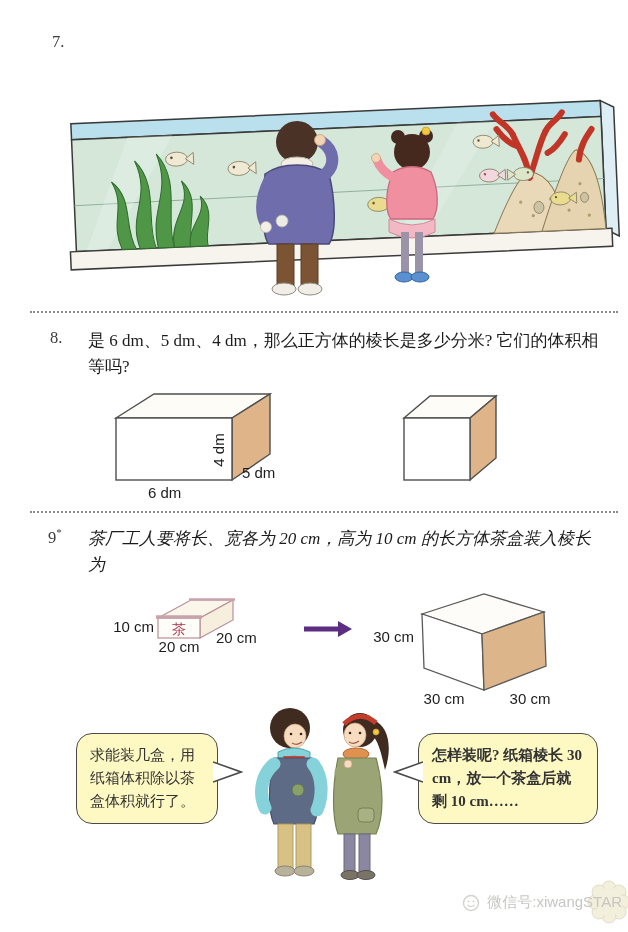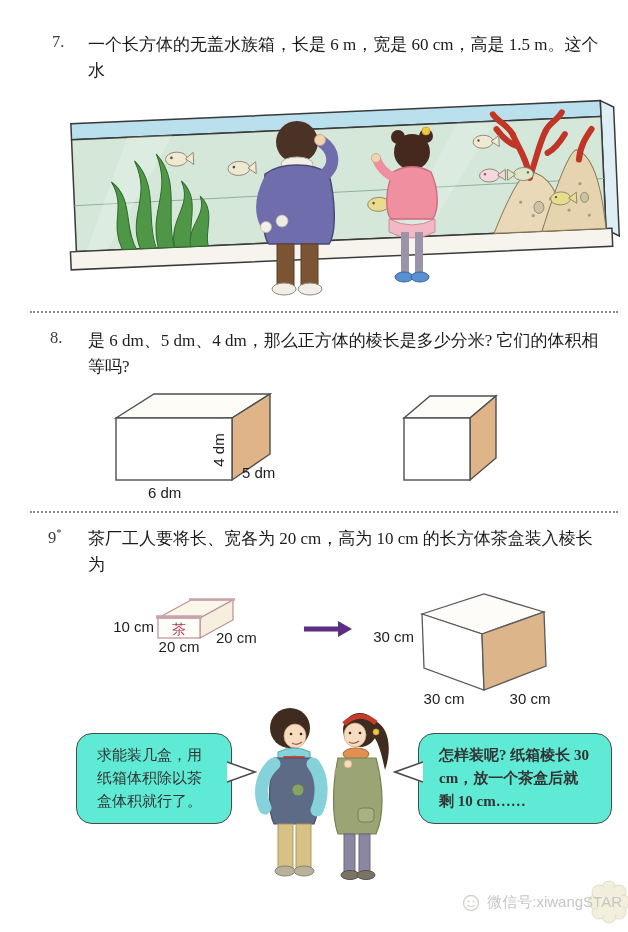--- a/index.html
+++ b/index.html
@@ -11,22 +11,22 @@
   .prob-num{position:absolute;font-size:16.5px;color:#3d3d3d;}
   .prob-text{position:absolute;left:88px;width:518px;font-size:17px;line-height:26px;color:#1c1c1c;}
   .prob-text .ln{display:block;}
   sup.star{font-size:11px;}
   
   .dotsep{position:absolute;left:30px;right:10px;height:0;border-top:2px dotted #8c8c8c;}
   
   .fig{position:absolute;}
   
   .bubble{
-    position:absolute;background:#5eead4;border:1.6px solid #4a4a4a;border-radius:16px;
-    padding:10px 20px;font-size:15px;line-height:23px;color:#333;z-index:2;
+    position:absolute;background:#fef9c3;border:1.6px solid #4a4a4a;border-radius:16px;
+    padding:10px 13px;font-size:15px;line-height:23px;color:#333;z-index:2;
   }
   .bubble .tail{position:absolute;top:26px;}
   .bubble .tail.right{left:100%;margin-left:-4px;}
   .bubble .tail.left{right:100%;margin-right:-4px;}
   
   .watermark{
     position:absolute;top:893px;right:6px;display:flex;align-items:center;gap:7px;
     font-family:"Liberation Sans","DejaVu Sans",sans-serif;font-size:15px;color:#c6c6c3;
   }
   .watermark .wm-text{position:relative;z-index:1;text-align:right;}
@@ -34,21 +34,20 @@
   svg text{font-family:"Liberation Sans","DejaVu Sans",sans-serif;}
 </style>
 </head>
 <body>
 
 <div class="page">
 
   <section>
     <div class="prob-num" style="left:52px;top:32px;">7.</div>
     <div class="prob-text" style="top:32px;">
-      <span class="ln">一个长方体的无盖水族箱，长是 6 m，宽是 60 cm，高是 1.5 m。这个水</span>
     </div>
 
     <svg class="fig" style="left:60px;top:90px;" width="562" height="216" viewBox="0 0 562 216">
       <g transform="rotate(-2.5 281 100)">
 
         <rect x="14" y="22" width="530" height="16" fill="#b9e0ec" stroke="#3a3a3a" stroke-width="1.5"></rect>
         <polygon points="544,22 557,29 557,158 544,151" fill="#ddeef4" stroke="#3a3a3a" stroke-width="1.5"></polygon>
         <rect x="14" y="38" width="530" height="112" fill="#d4e7d9" stroke="#3a3a3a" stroke-width="1.5"></rect>
         <line x1="14" y1="104" x2="544" y2="100" stroke="#93af9e" stroke-width="1"></line>
         <polygon points="70,38 115,38 45,150 24,150" fill="#ffffff" opacity="0.22"></polygon>
@@ -193,21 +192,21 @@
       </g>
     </svg>
   </section>
 
   <div class="dotsep" style="top:511px;"></div>
 
   <section>
     <div class="prob-num" style="left:48px;top:526px;">
       <span>9</span><sup class="star">*</sup>
     </div>
-    <div class="prob-text" style="top:526px;">
+    <div class="prob-text" style="top:526px;font-style:italic;">
       <span class="ln">茶厂工人要将长、宽各为 20 cm，高为 10 cm 的长方体茶盒装入棱长为</span>
     </div>
 
     <svg class="fig" style="left:92px;top:586px;" width="480" height="122" viewBox="0 0 480 122">
 
       <g stroke="#b98f98" stroke-width="1.2">
         <polygon points="66,32 99,14 141,14 108,32" fill="#faf6ea"></polygon>
         <polygon points="108,32 141,14 141,34 108,52" fill="#f6efdd"></polygon>
         <rect x="66" y="32" width="42" height="20" fill="#fffdf8"></rect>
         <line x1="64" y1="31" x2="110" y2="31" stroke="#c9a3ab" stroke-width="3.5"></line>

